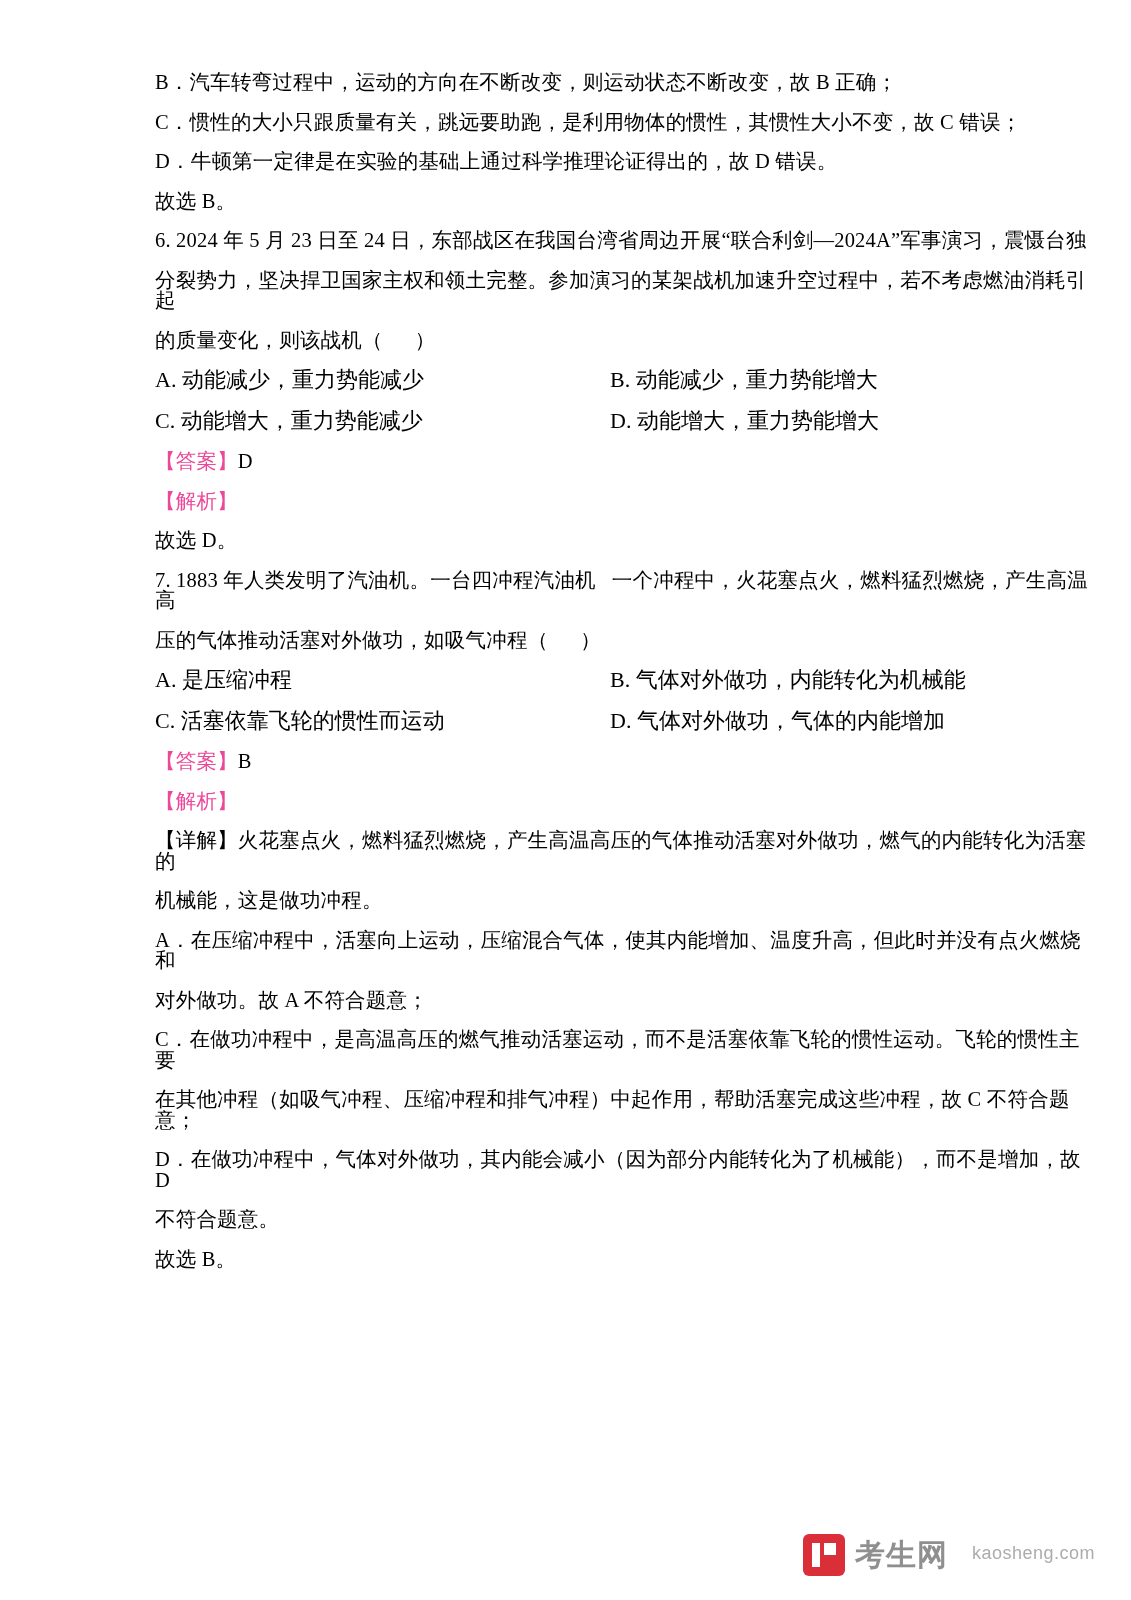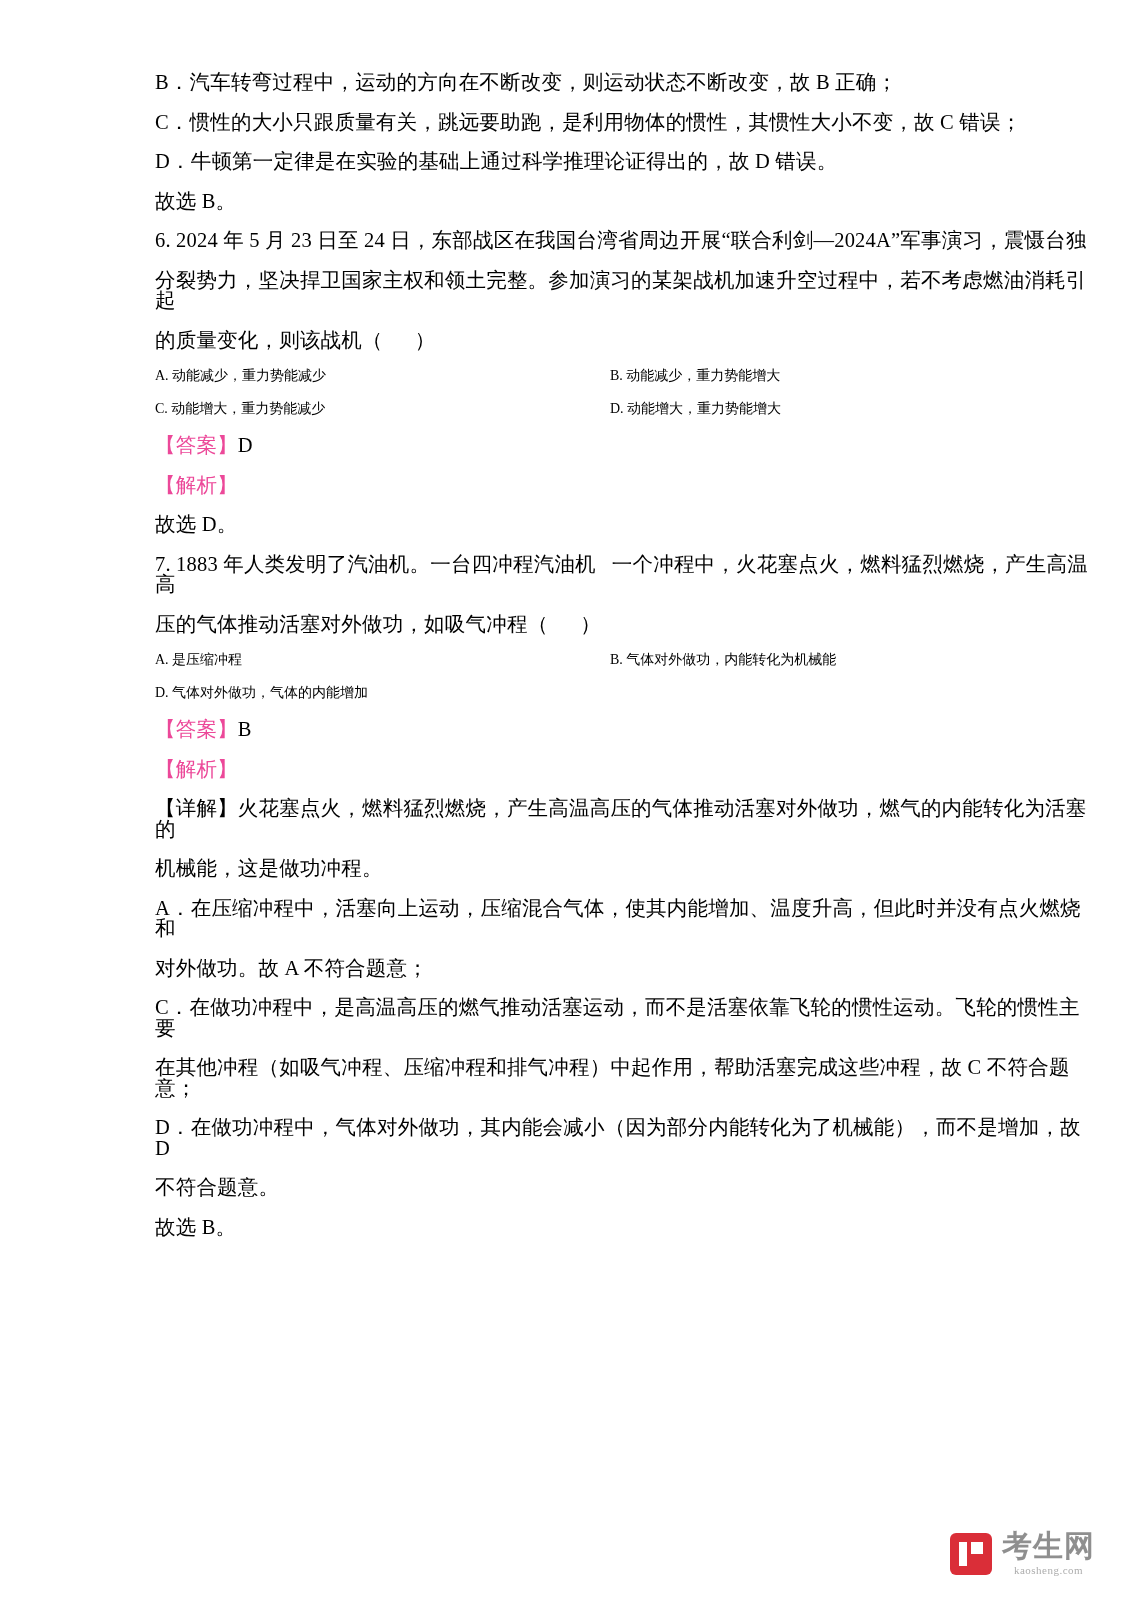--- a/index.html
+++ b/index.html
@@ -41,21 +41,21 @@
   .tag {
     color: #ec4899;
     font-weight: normal;
   }
   .answer-line {
     font-size: 20.5px;
   }
   .opts {
     display: flex;
     width: 100%;
-    font-size: 14px;
+    font-size: 22px;
     line-height: 1.0;
   }
   .opts .col {
     box-sizing: border-box;
   }
   .opts .col.a { width: 455px; }
   .opts .col.b { width: auto; text-align: right; }
 
   
   .watermark {
@@ -83,33 +83,34 @@
   }
   .wm-mark::after {
     content: "";
     position: absolute;
     left: 21px; top: 9px;
     width: 12px; height: 12px;
     background: #ffffff;
   }
   .wm-text {
     display: flex;
-    flex-direction: column;
+    flex-direction: row;
     line-height: 1;
+    gap: 24px;
   }
   .wm-cn {
     font-family: "Liberation Sans", sans-serif;
     font-size: 30px;
     color: #8a8a8a;
     font-weight: bold;
     letter-spacing: 1px;
   }
   .wm-en {
-    font-family: Liberation Serif, serif;
-    font-size: 11px;
+    font-family: Liberation Sans, sans-serif;
+    font-size: 18px;
     color: #a8a8a8;
     letter-spacing: 0.5px;
     margin-top: 4px;
     text-align: center;
   }
 </style>
 </head>
 <body>
 
 <div class="page">
@@ -163,20 +164,21 @@
     <div class="line">7. 1883 年人类发明了汽油机。一台四冲程汽油机   一个冲程中，火花塞点火，燃料猛烈燃烧，产生高温高</div>
     <div class="line">压的气体推动活塞对外做功，如吸气冲程（      ）</div>
   </div>
 
   <div class="para opts">
     <div class="col a">A. 是压缩冲程</div>
     <div class="col b">B. 气体对外做功，内能转化为机械能</div>
   </div>
 
   <div class="para opts">
+    <div class="col a">C. 活塞依靠飞轮的惯性而运动</div>
     <div class="col b">D. 气体对外做功，气体的内能增加</div>
   </div>
 
   <div class="para">
     <div class="line answer-line"><span class="tag">【答案】</span><span>B</span></div>
   </div>
 
   <div class="para">
     <div class="line"><span class="tag">【解析】</span></div>
   </div>

